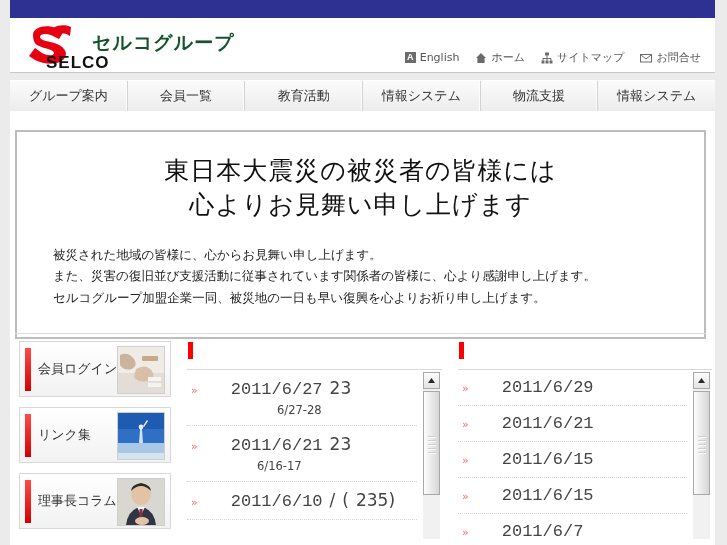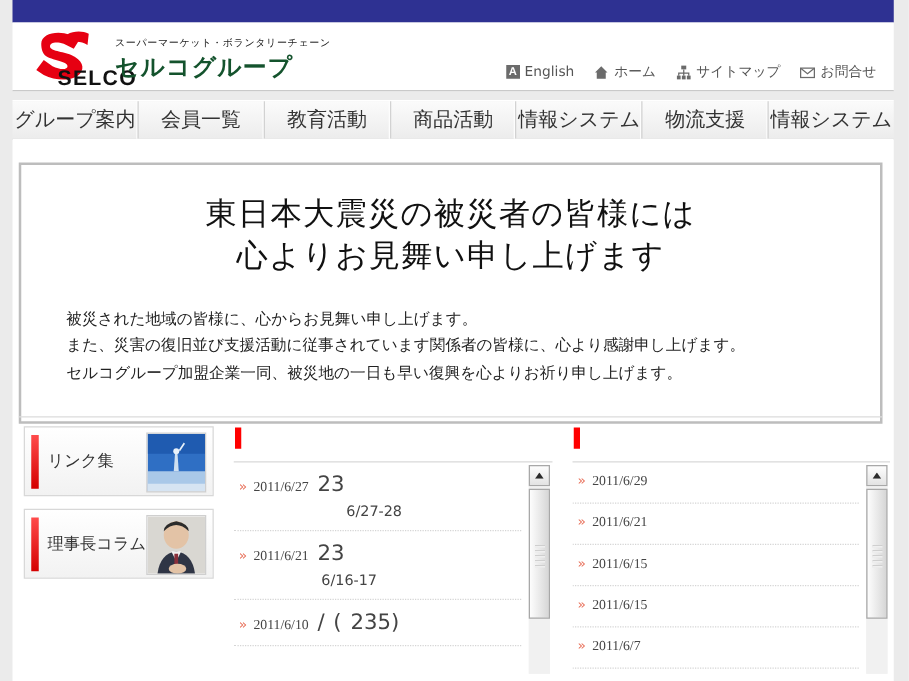--- a/index.html
+++ b/index.html
@@ -132,21 +132,21 @@
     border-top: 1px solid #ffffff;
     border-bottom: 1px solid #c4c4c4;
     display: flex;
   }
   .gnav-item {
     flex: 1 1 0;
     display: flex;
     align-items: center;
     justify-content: center;
     font-family: "DejaVu Sans", sans-serif;
-    font-size: 16px;
+    font-size: 13px;
     color: #333;
     border-right: 1px solid #d2d2d2;
     box-shadow: inset -1px 0 0 #fdfdfd;
     white-space: nowrap;
     cursor: pointer;
   }
   .gnav-item:last-child { border-right: none; box-shadow: none; }
 
   
   .content {
@@ -311,23 +311,24 @@
     align-items: baseline;
     white-space: nowrap;
   }
   .news-arrow {
     color: #e8705a;
     font-size: 11px;
     margin-right: 5px;
     font-family: "DejaVu Sans", sans-serif;
   }
   .news-date {
-    font-family: Liberation Serif, serif;
-    font-size: 11px;
+    font-family: Liberation Mono, monospace;
+    font-size: 17px;
     color: #444;
+    margin-left: 28px;
   }
   .news-title {
     font-family: "DejaVu Sans", sans-serif;
     font-size: 17px;
     color: #444;
     margin-left: 7px;
   }
   .news-sub {
     font-family: "DejaVu Sans", sans-serif;
     font-size: 11.5px;
@@ -406,21 +407,20 @@
 
     <div class="logo-wrap">
       <div class="logo-mark">
         <svg width="46" height="42" viewBox="0 0 46 42" aria-hidden="true">
           <path d="M7 12 C7 4, 20 1, 30 5 L38 8 L33 16 L25 12 C19 10, 14 11, 14 14 C14 18, 24 18, 31 21 C40 25, 42 31, 38 36 C33 42, 19 42, 9 37 L3 33 L9 25 L16 30 C22 33, 28 33, 28 30 C28 26, 18 26, 11 22 C8 20, 7 16, 7 12 Z" fill="#e60012"></path>
           <path d="M24 11 C24 3, 37 0, 45 4 L44 13 C38 9, 31 10, 31 13 Z" fill="#e60012"></path>
         </svg>
         <span class="logo-selco">SELCO</span>
       </div>
       <div class="logo-text">
-        <div class="logo-kana">スーパーマーケット・ボランタリーチェーン</div>
         <div class="logo-name">セルコグループ</div>
       </div>
     </div>
 
     <div class="utilnav">
 
       <a href="#">
         <span class="ui-badge">A</span>
         <span>English</span>
       </a>
@@ -457,21 +457,20 @@
         <span>お問合せ</span>
       </a>
 
     </div>
   </div>
 
   <div class="gnav">
     <div class="gnav-item">グループ案内</div>
     <div class="gnav-item">会員一覧</div>
     <div class="gnav-item">教育活動</div>
-    <div class="gnav-item">商品活動</div>
     <div class="gnav-item">情報システム</div>
     <div class="gnav-item">物流支援</div>
     <div class="gnav-item">情報システム</div>
   </div>
 
   <div class="content">
 
     <div class="notice">
       <div class="notice-h">
         <div>東日本大震災の被災者の皆様には</div>
@@ -483,20 +482,35 @@
         <p>セルコグループ加盟企業一同、被災地の一日も早い復興を心よりお祈り申し上げます。</p>
       </div>
     </div>
 
     <div class="hr-split"></div>
 
     <div class="lower">
 
       <div class="side">
 
+        <div class="side-btn">
+          <div class="side-bar"></div>
+          <div class="side-label">会員ログイン</div>
+          <div class="side-thumb">
+            <svg width="46" height="46" viewBox="0 0 46 46" aria-hidden="true">
+              <rect width="46" height="46" fill="#efece8"></rect>
+              <rect x="0" y="26" width="46" height="20" fill="#e2ddd7"></rect>
+              <path d="M2 8 Q10 4 16 12 Q20 18 14 22 Q6 24 2 18 Z" fill="#cbb39c"></path>
+              <path d="M18 22 Q28 16 34 24 Q38 30 30 34 Q20 36 16 30 Z" fill="#d8bfa6"></path>
+              <rect x="24" y="9" width="16" height="5" rx="1" fill="#c9a883"></rect>
+              <rect x="30" y="30" width="13" height="4" fill="#f6f4f2"></rect>
+              <rect x="30" y="36" width="13" height="4" fill="#f6f4f2"></rect>
+            </svg>
+          </div>
+        </div>
 
         <div class="side-btn">
           <div class="side-bar"></div>
           <div class="side-label">リンク集</div>
           <div class="side-thumb">
             <svg width="46" height="46" viewBox="0 0 46 46" aria-hidden="true">
               <rect width="46" height="46" fill="#2f6fc4"></rect>
               <rect y="0" width="46" height="16" fill="#1f5bb0"></rect>
               <rect y="30" width="46" height="16" fill="#a9c8e8"></rect>
               <rect y="40" width="46" height="6" fill="#d6e4f2"></rect>

